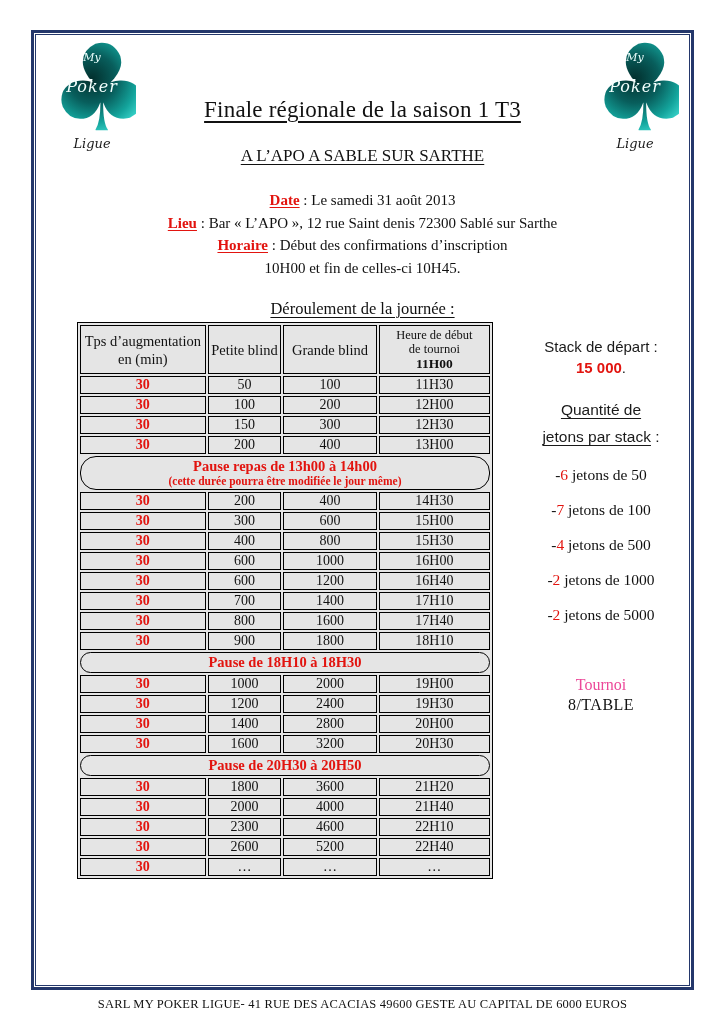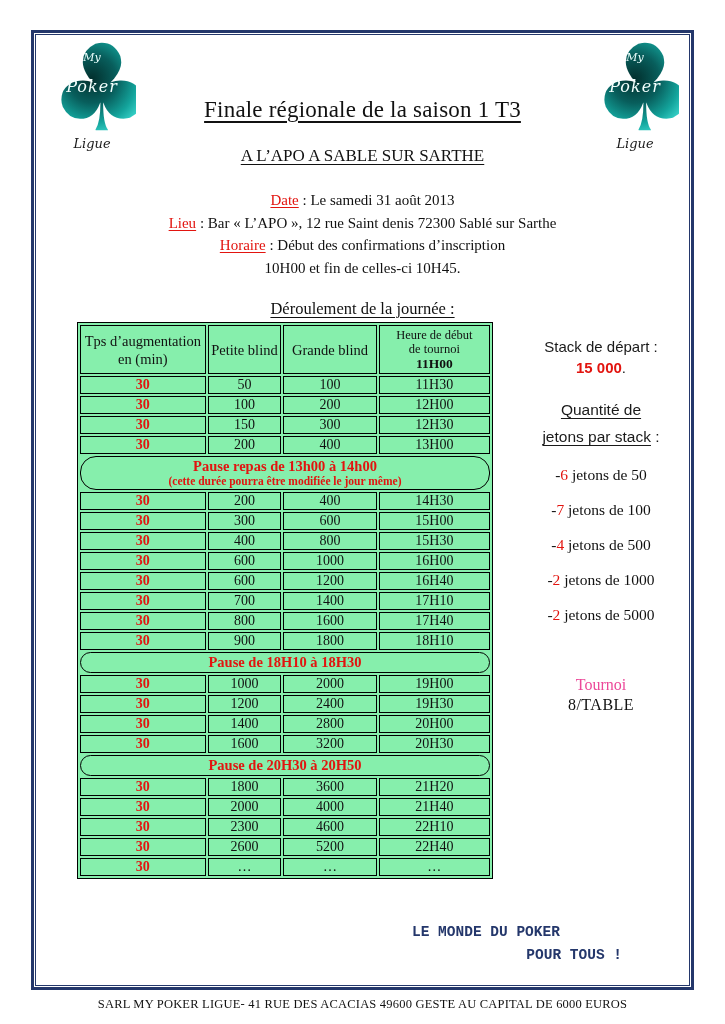--- a/index.html
+++ b/index.html
@@ -25,30 +25,30 @@
 
   
   .page-title{position:absolute;top:64px;left:0;width:100%;text-align:center;
       font-size:23px;letter-spacing:0.2px;
       text-decoration:underline;text-underline-offset:4px;}
   .page-subtitle{position:absolute;top:113px;left:0;width:100%;text-align:center;
       font-size:17px;text-decoration:underline;text-underline-offset:3px;font-family:Liberation Serif, serif;}
 
   .info{position:absolute;top:156px;left:0;width:100%;text-align:center;
         font-size:15px;line-height:22.5px;}
-  .red-label{color:var(--red);font-weight:normal;text-decoration:underline;text-underline-offset:2px;}
+  .red-label{color:var(--red);font-weight:bold;text-decoration:underline;text-underline-offset:2px;}
 
   .section-heading{position:absolute;top:266px;left:0;width:100%;text-align:center;
       font-size:16.5px;text-decoration:underline;text-underline-offset:3px;}
 
   
   .main{position:absolute;top:289px;left:43px;right:6px;display:flex;align-items:flex-start;}
 
   table.schedule{border-collapse:separate;border-spacing:2px;width:416px;
-      border:1px solid #000;background:#86efac;}
+      border:1px solid #000;background:#e5e5e5;}
   table.schedule th,table.schedule td{border:1px solid #000;text-align:center;
       vertical-align:middle;padding:0;}
   table.schedule th{font-weight:normal;font-size:14.5px;line-height:18px;padding:2px 0;}
   th.c1{padding:2px 11px;}
   .hdr-small{font-size:12.5px;line-height:14px;}
   .hdr-time{font-size:13.5px;line-height:15px;font-weight:bold;}
   table.schedule td{height:16px;line-height:16px;font-size:14px;}
   td.cell-tps{color:var(--red);font-weight:bold;}
   .pause-main{color:var(--red);font-weight:bold;font-size:14.5px;line-height:17px;}
   .pause-sub{color:var(--red);font-weight:bold;font-size:11.5px;line-height:13px;}
@@ -288,20 +288,16 @@
             <div class="jeton-item" data-name="jeton-item"><span>-</span><span class="red">7</span><span> jetons de 100</span></div>
             <div class="jeton-item" data-name="jeton-item"><span>-</span><span class="red">4</span><span> jetons de 500</span></div>
             <div class="jeton-item" data-name="jeton-item"><span>-</span><span class="red">2</span><span> jetons de 1000</span></div>
             <div class="jeton-item" data-name="jeton-item"><span>-</span><span class="red">2</span><span> jetons de 5000</span></div>
           </div>
         <div class="tournoi" data-name="tournoi-label">Tournoi</div>
         <div class="table-cap" data-name="players-per-table">8/TABLE</div>
       </div>
     </div>
 
-    <div class="slogan" data-name="slogan">
-      <div class="line1" data-name="slogan-line1">LE MONDE DU POKER</div>
-      <div class="line2" data-name="slogan-line2">POUR TOUS !</div>
-    </div>
   </div>
 
   <div class="page-footer" data-name="company-footer">SARL MY POKER LIGUE- 41 RUE DES ACACIAS 49600 GESTE AU CAPITAL DE 6000 EUROS</div>
 </div>
 
 </body></html>

